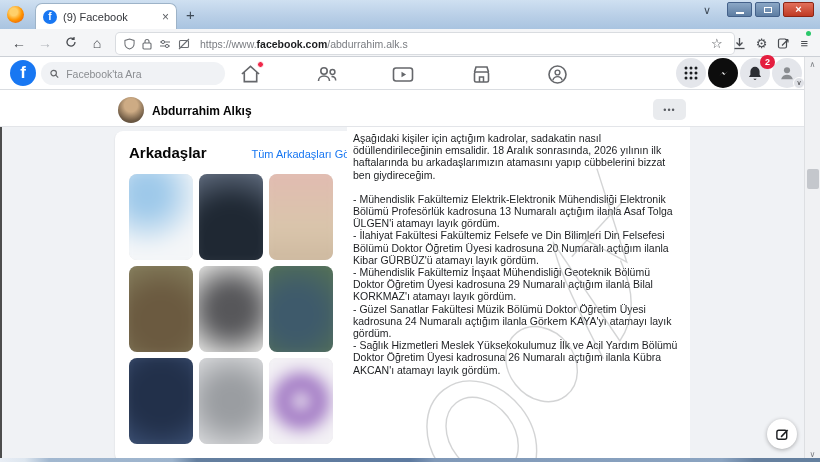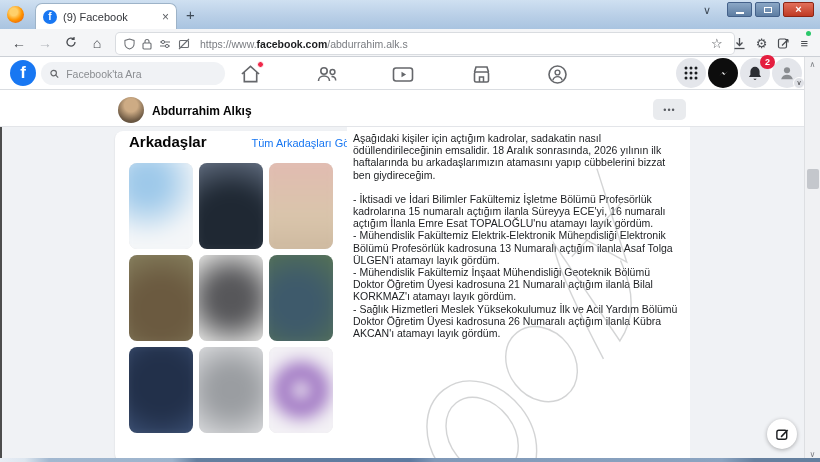--- a/index.html
+++ b/index.html
@@ -64,21 +64,21 @@
   
   .postheader{left:0;top:90px;width:804px;height:37px;background:#fff;border-bottom:1px solid #e3e5e9;}
   .pavatar{left:118px;top:97px;width:26px;height:26px;border-radius:50%;
     background:radial-gradient(circle at 50% 32%,#cdab84 0 30%,#6f5b45 70%,#4c3e30);filter:blur(.6px);}
   .pname{left:152px;top:104px;font-size:12px;font-weight:bold;color:#050505;}
   .morebtn{left:653px;top:99px;width:33px;height:21px;background:#e9ebee;border-radius:5px;
     font-size:9px;letter-spacing:1px;color:#5a5d63;display:flex;align-items:center;justify-content:center;}
 
   
   .friendcard{left:115px;top:131px;width:252px;height:331px;background:#fff;border-radius:8px;
-    box-shadow:0 1px 2px rgba(0,0,0,.12);padding:2px 14px;overflow:hidden;}
+    box-shadow:0 1px 2px rgba(0,0,0,.12);padding:13px 14px;overflow:hidden;}
   .fc-row{display:flex;justify-content:space-between;align-items:baseline;}
   .fc-title{font-size:15px;font-weight:bold;color:#050505;}
   .fc-link{font-size:11px;}
   .fc-count{font-size:11px;color:#65676b;margin-top:3px;}
   .fgrid{display:grid;grid-template-columns:repeat(3,64px);grid-auto-rows:86px;gap:6px;margin-top:13px;}
   .tile{border-radius:8px;overflow:hidden;position:relative;background:#e8e8e8;}
   .tile i{position:absolute;inset:-14px;display:block;filter:blur(8px);}
 
   
   .textcard{left:347px;top:127px;width:343px;height:335px;background:#fff;overflow:hidden;
@@ -288,23 +288,24 @@
           <i style="background: radial-gradient(circle, rgb(154, 157, 161) 0px, rgb(154, 157, 161) 28%, rgb(223, 224, 226) 80%);"></i>
         </div>
       <div class="tile">
           <i style="background: radial-gradient(circle, rgb(243, 241, 245) 0px, rgb(243, 241, 245) 12%, rgb(155, 111, 192) 14%, rgb(155, 111, 192) 30%, rgb(243, 241, 245) 46%);"></i>
         </div>
     </div>
   </div>
 
   <div class="abs textcard">
     <p class="lead">Aşağıdaki kişiler için açtığım kadrolar, sadakatin nasıl ödüllendirileceğinin emsalidir. 18 Aralık sonrasında, 2026 yılının ilk haftalarında bu arkadaşlarımızın atamasını yapıp cübbelerini bizzat ben giydireceğim.</p>
-    <p>- İktisadi ve İdari Bilimler Fakültemiz İşletme Bölümü Profesörlük kadrolarına 15 numaralı açtığım ilanla Süreyya ECE'yi, 16 numaralı açtığım İlanla Emre Esat TOPALOĞLU'nu atamayı layık gördüm.</p>
     <p>- Mühendislik Fakültemiz Elektrik-Elektronik Mühendisliği Elektronik Bölümü Profesörlük kadrosuna 13 Numaralı açtığım ilanla Asaf Tolga ÜLGEN'i atamayı layık gördüm.</p>
-    <p>- Mühendislik Fakültemiz İnşaat Mühendisliği Geoteknik Bölümü Doktor Öğretim Üyesi kadrosuna 21 Numaralı açtığım ilanla Bilal KORKMAZ'ı atamayı layık gördüm.</p>
+    <p>- İlahiyat Fakültesi Fakültemiz Felsefe ve Din Bilimleri Din Felsefesi Bölümü Doktor Öğretim Üyesi kadrosuna 20 Numaralı açtığım ilanla Kibar GÜRBÜZ'ü atamayı layık gördüm.</p>
+    <p>- Mühendislik Fakültemiz İnşaat Mühendisliği Geoteknik Bölümü Doktor Öğretim Üyesi kadrosuna 29 Numaralı açtığım ilanla Bilal KORKMAZ'ı atamayı layık gördüm.</p>
+    <p>- Güzel Sanatlar Fakültesi Müzik Bölümü Doktor Öğretim Üyesi kadrosuna 24 Numaralı açtığım ilanla Görkem KAYA'yı atamayı layık gördüm.</p>
     <p>- Sağlık Hizmetleri Meslek Yüksekokulumuz İlk ve Acil Yardım Bölümü Doktor Öğretim Üyesi kadrosuna 26 Numaralı açtığım ilanla Kübra AKCAN'ı atamayı layık gördüm.</p>
 
     <svg class="watermark" viewBox="0 0 343 335">
       <g fill="none" stroke="#a7a9ac" stroke-opacity="0.5" stroke-width="1.4" transform="rotate(-38 170 170)">
         <ellipse cx="55" cy="260" rx="50" ry="62"></ellipse>
         <ellipse cx="57" cy="258" rx="32" ry="42"></ellipse>
         <ellipse cx="148" cy="238" rx="33" ry="40"></ellipse>
         <path d="M200,272 C215,190 225,160 232,150 L224,268 C255,258 268,230 274,205"></path>
         <path d="M252,150 L278,210 L312,118"></path>
         <path d="M238,172 L310,160"></path>

